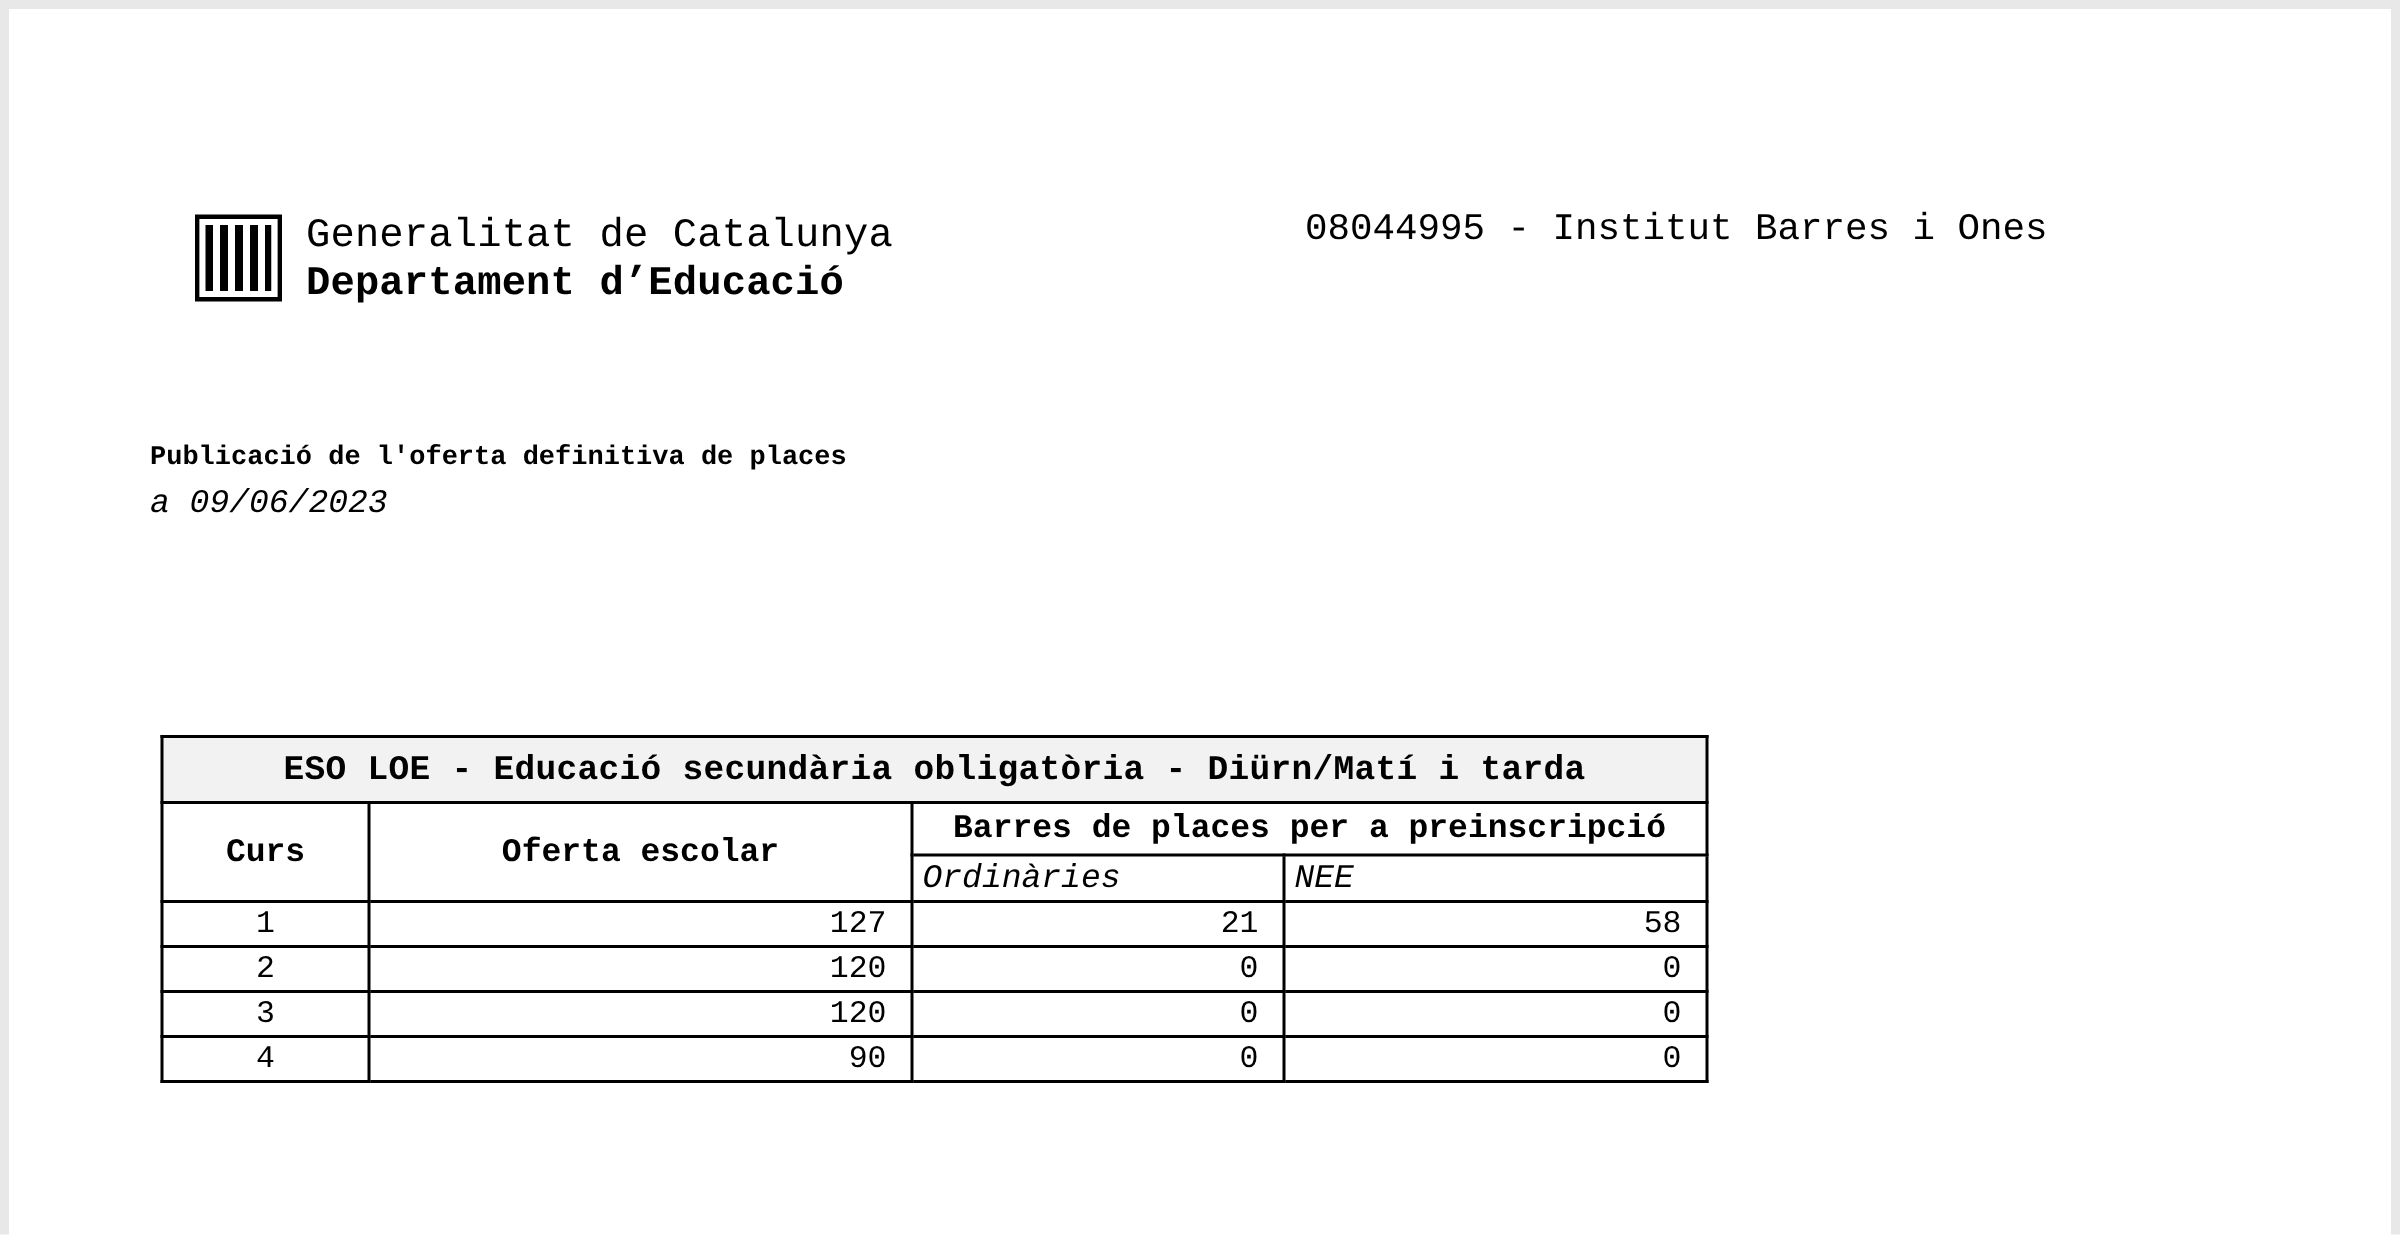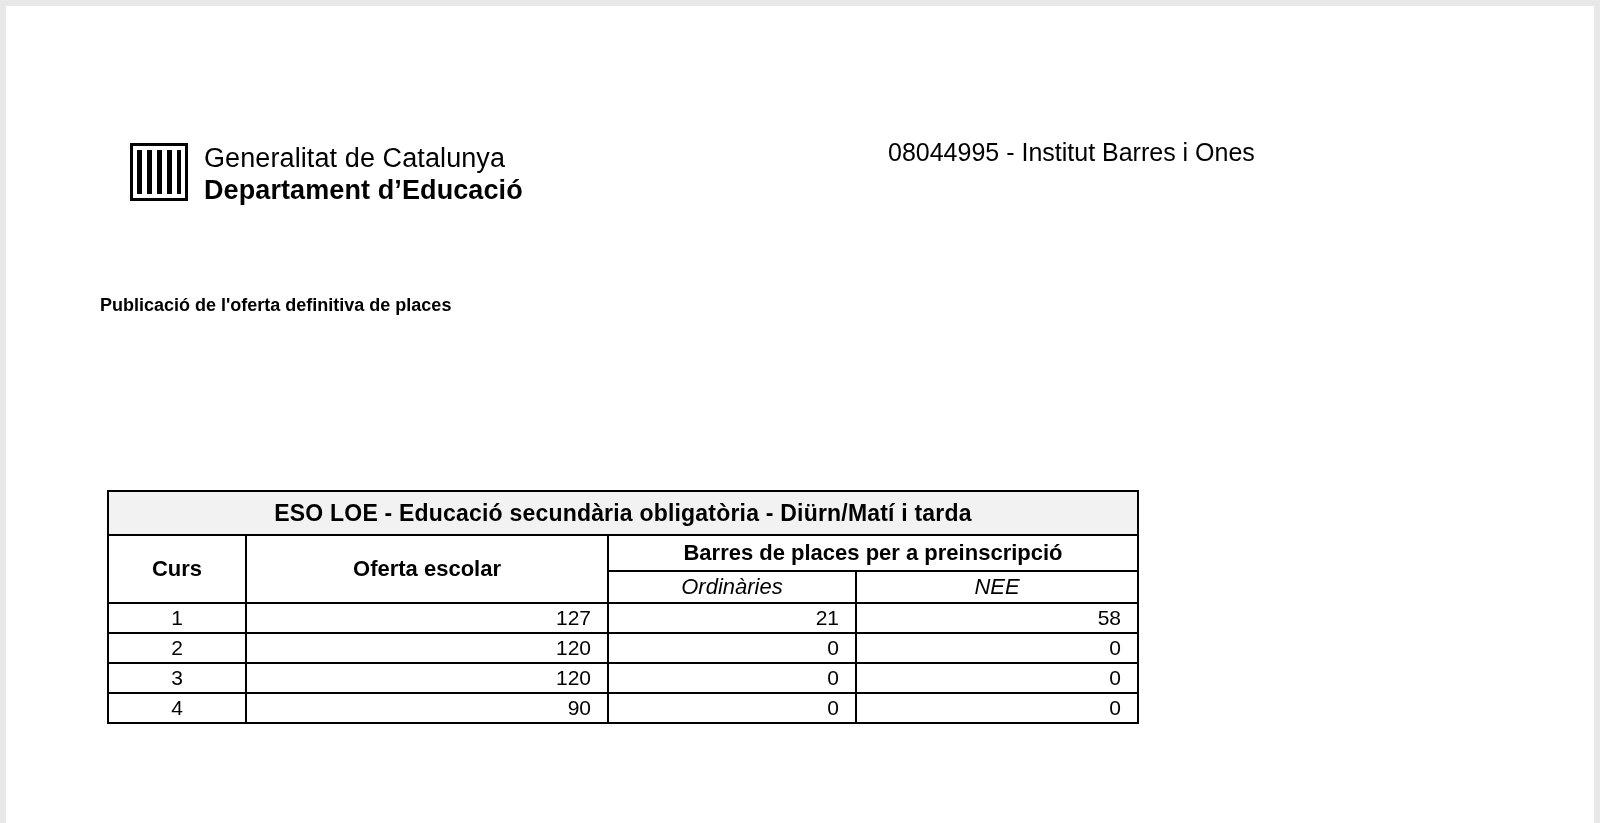--- a/index.html
+++ b/index.html
@@ -14,20 +14,21 @@
     color: #000000;
     position: relative;
     overflow: hidden;
   }
   .page {
     position: absolute;
     left: 0; top: 0;
     width: 1600px;
     height: 644px;
     background: #ffffff;
+    font-family: Liberation Mono, monospace;
   }
   
   .edge-top {
     position: absolute;
     left: 0; top: 0;
     width: 1600px; height: 6px;
     background: #e8e8e8;
   }
   .edge-left {
     position: absolute;
@@ -94,30 +95,29 @@
   }
   .gov-line1 {
     font-size: 27px;
     font-weight: 400;
     letter-spacing: 0.1px;
   }
   .gov-line2 {
     font-size: 27px;
     font-weight: bold;
     letter-spacing: 0.1px;
-    text-align: center;
   }
   .school-block {
     position: absolute;
     left: 770px;
     top: 0px;
     line-height: 1.42;
     font-size: 25px;
   }
-  .school-block div { white-space: nowrap; margin-left: 18px; }
+  .school-block div { white-space: nowrap; }
 
   
   .title-block {
     position: absolute;
     left: 100px;
     top: 295px;
     width: 1000px;
   }
   .title-line1 {
     font-size: 25px;
@@ -162,21 +162,20 @@
   }
   .hdr {
     background: #ffffff;
     text-align: center;
     font-weight: bold;
     font-size: 22px;
     padding: 4px 6px !important;
   }
   .hdr-sub {
     background: #ffffff;
-    text-align: center;
     font-style: italic;
     font-weight: normal;
     font-size: 22px;
     padding: 2px 6px !important;
   }
   .col-curs { width: 138px; }
   .col-oferta { width: 362px; }
   .col-ord { width: 248px; }
   .col-nee { width: 282px; }
   .row-h { height: 30px; }
@@ -208,20 +207,21 @@
       </div>
     </div>
 
     <div class="school-block">
       <div>08044995 - Institut Barres i Ones</div>
     </div>
   </div>
 
   <div class="title-block">
     <div class="title-line2">Publicació de l'oferta definitiva de places</div>
+    <div class="title-date">a 09/06/2023</div>
   </div>
 
   <div class="table-wrap">
     <table class="offer">
       <colgroup>
         <col class="col-curs">
         <col class="col-oferta">
         <col class="col-ord">
         <col class="col-nee">
       </colgroup>

